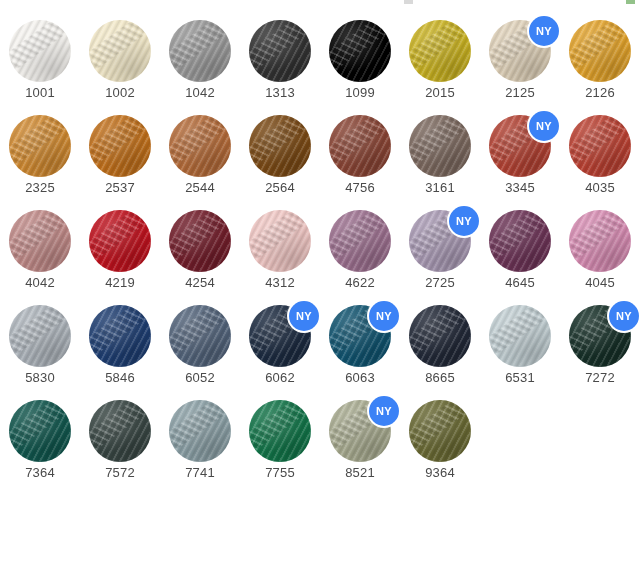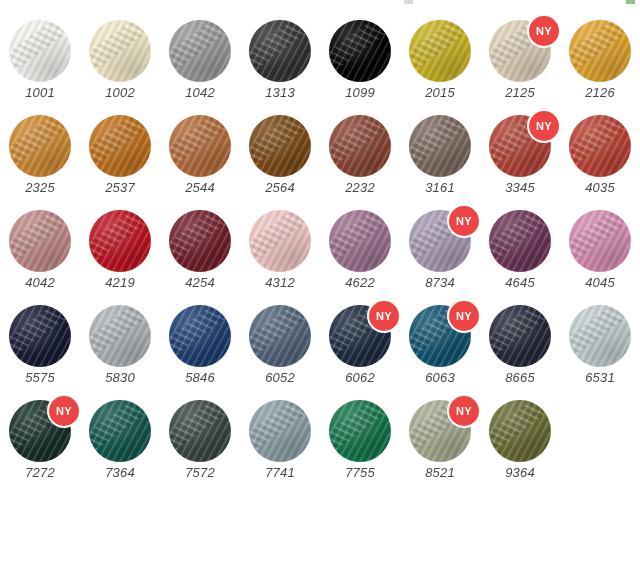--- a/index.html
+++ b/index.html
@@ -107,39 +107,38 @@
     pointer-events: none;
   }
 
   .ny-badge {
     position: absolute;
     top: -4px;
     right: -8px;
     width: 30px;
     height: 30px;
     border-radius: 50%;
-    background: #ef4444;
+    background: #3b82f6;
     color: #ffffff;
     font-size: 11px;
     font-weight: bold;
     letter-spacing: .3px;
     display: flex;
     align-items: center;
     justify-content: center;
     box-shadow: 0 0 0 2px #ffffff;
   }
 
   .swatch-label {
     margin-top: 4px;
     font-size: 13px;
     color: #4a4a4a;
     text-align: center;
     line-height: 1;
     letter-spacing: .2px;
-    font-style: italic;
   }
 </style>
 </head>
 <body>
 
 <div class="top-artifacts">
   <span class="artifact a1"></span>
   <span class="artifact a2"></span>
 </div>
 
@@ -240,21 +239,21 @@
         </div>
       </div>
       <div class="swatch-label">2564</div>
     </div>
     <div class="swatch-cell">
       <div class="ball-wrap">
         <div class="yarn-ball" style="background-color: rgb(139, 70, 54);">
           <div class="yarn-shade"></div>
         </div>
       </div>
-      <div class="swatch-label">2232</div>
+      <div class="swatch-label">4756</div>
     </div>
     <div class="swatch-cell">
       <div class="ball-wrap">
         <div class="yarn-ball" style="background-color: rgb(125, 106, 96);">
           <div class="yarn-shade"></div>
         </div>
       </div>
       <div class="swatch-label">3161</div>
     </div>
     <div class="swatch-cell">
@@ -314,48 +313,40 @@
       </div>
       <div class="swatch-label">4622</div>
     </div>
     <div class="swatch-cell">
       <div class="ball-wrap">
         <div class="yarn-ball" style="background-color: rgb(169, 154, 180);">
           <div class="yarn-shade"></div>
         </div>
         <div class="ny-badge">NY</div>
       </div>
-      <div class="swatch-label">8734</div>
+      <div class="swatch-label">2725</div>
     </div>
     <div class="swatch-cell">
       <div class="ball-wrap">
         <div class="yarn-ball" style="background-color: rgb(110, 53, 88);">
           <div class="yarn-shade"></div>
         </div>
       </div>
       <div class="swatch-label">4645</div>
     </div>
     <div class="swatch-cell">
       <div class="ball-wrap">
         <div class="yarn-ball" style="background-color: rgb(214, 140, 178);">
           <div class="yarn-shade"></div>
         </div>
       </div>
       <div class="swatch-label">4045</div>
     </div>
     <div class="swatch-cell">
       <div class="ball-wrap">
-        <div class="yarn-ball" style="background-color: rgb(22, 28, 53);">
-          <div class="yarn-shade"></div>
-        </div>
-      </div>
-      <div class="swatch-label">5575</div>
-    </div>
-    <div class="swatch-cell">
-      <div class="ball-wrap">
         <div class="yarn-ball" style="background-color: rgb(173, 180, 187);">
           <div class="yarn-shade"></div>
         </div>
       </div>
       <div class="swatch-label">5830</div>
     </div>
     <div class="swatch-cell">
       <div class="ball-wrap">
         <div class="yarn-ball" style="background-color: rgb(31, 63, 115);">
           <div class="yarn-shade"></div>

